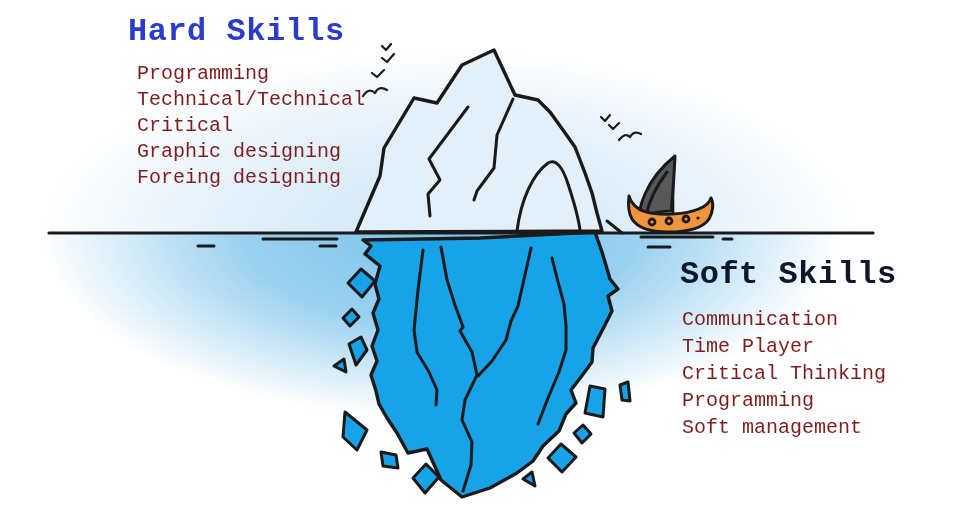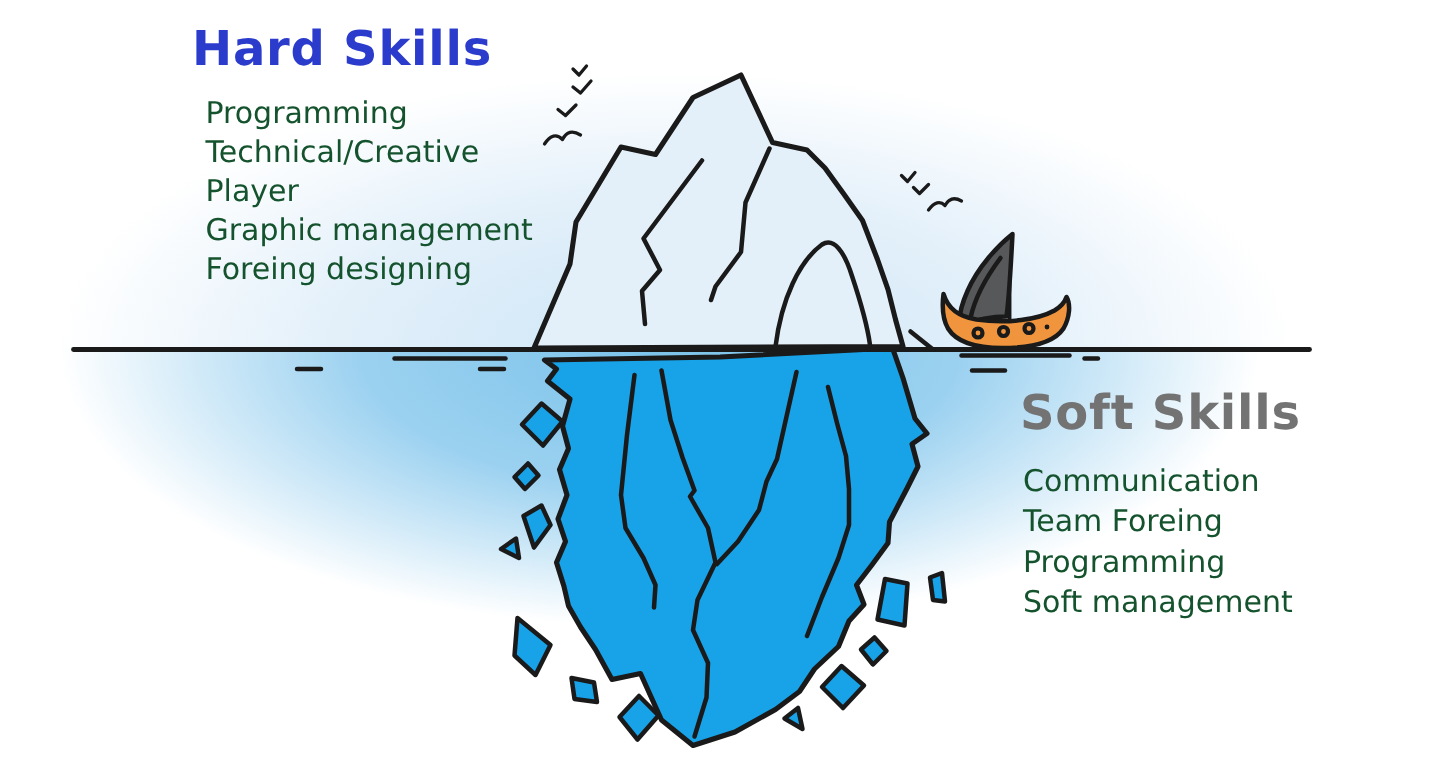--- a/index.html
+++ b/index.html
@@ -21,23 +21,23 @@
   svg.scene path, svg.scene line{stroke-linejoin:round;stroke-linecap:round;}
   .berg{stroke-width:3.4;}
   .crack{stroke-width:3;fill:none;}
   .waterline{stroke-width:3.2;fill:none;}
   .ripple{stroke-width:3;fill:none;}
   .debris{stroke-width:3;}
   .boat-outline{stroke-width:3;}
   .porthole{stroke-width:2.8;fill:none;}
   .mast{stroke-width:2.6;}
   .bird{stroke-width:2.2;fill:none;}
-  .label{position:absolute;}
+  .label{position:absolute;font-family:Liberation Mono, monospace;}
   .label .title{font-weight:bold;font-size:32px;letter-spacing:0.5px;}
-  .label .lines{margin-top:11px;font-size:20px;line-height:26px;color:#14532d;}
+  .label .lines{margin-top:11px;font-size:20px;line-height:26px;color:#7f1d1d;}
   .hard{left:128px;top:13px;}
   .hard .lines{padding-left:9px;}
   .soft{left:680px;top:256px;}
   .soft .lines{padding-left:2px;line-height:27px;margin-top:13px;}
 </style>
 </head>
 <body>
 
 <div class="canvas">
   <div class="sky"></div>
@@ -127,29 +127,30 @@
         <path class="bird" d="M613,129 L619,123 M613,129 L609,125"></path>
         <path class="bird" d="M619,140 Q625,132 630,137 M630,137 Q634,130 641,134"></path>
       </g>
     </g>
   </svg>
 
   <div class="label hard">
     <div class="title" style="color: rgb(43, 60, 205);">Hard Skills</div>
     <div class="lines">
       <div>Programming</div>
-      <div>Technical/Creative</div>
-      <div>Player</div>
-      <div>Graphic management</div>
+      <div>Technical/Technical</div>
+      <div>Critical</div>
+      <div>Graphic designing</div>
       <div>Foreing designing</div>
     </div>
   </div>
 
   <div class="label soft">
-    <div class="title" style="color: #737373;">Soft Skills</div>
+    <div class="title" style="color: #0f172a;">Soft Skills</div>
     <div class="lines">
       <div>Communication</div>
-      <div>Team Foreing</div>
+      <div>Time Player</div>
+      <div>Critical Thinking</div>
       <div>Programming</div>
       <div>Soft management</div>
     </div>
   </div>
 </div>
 
 </body></html>

